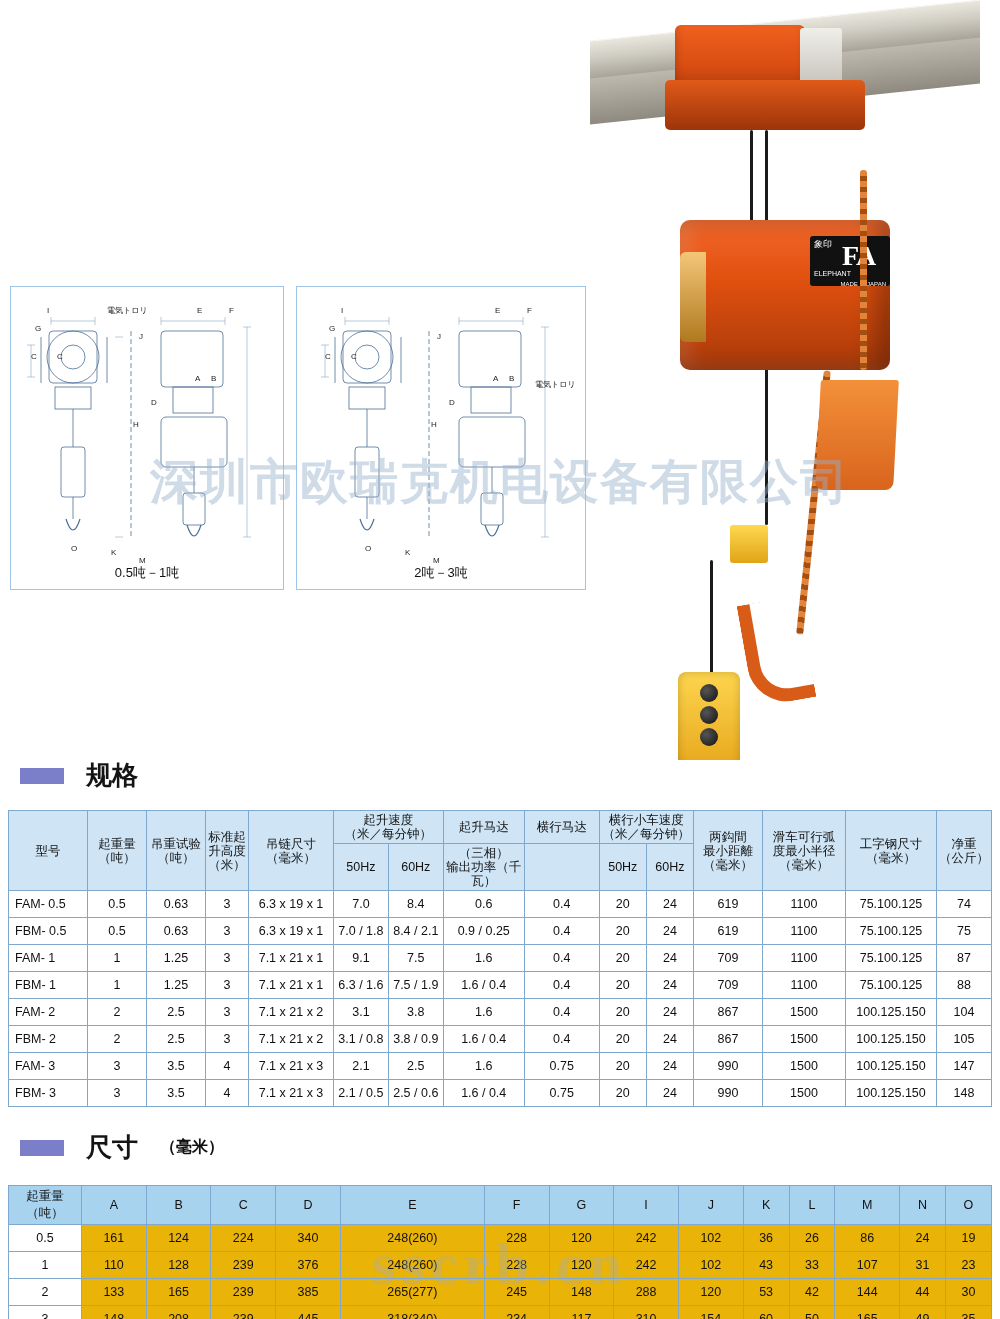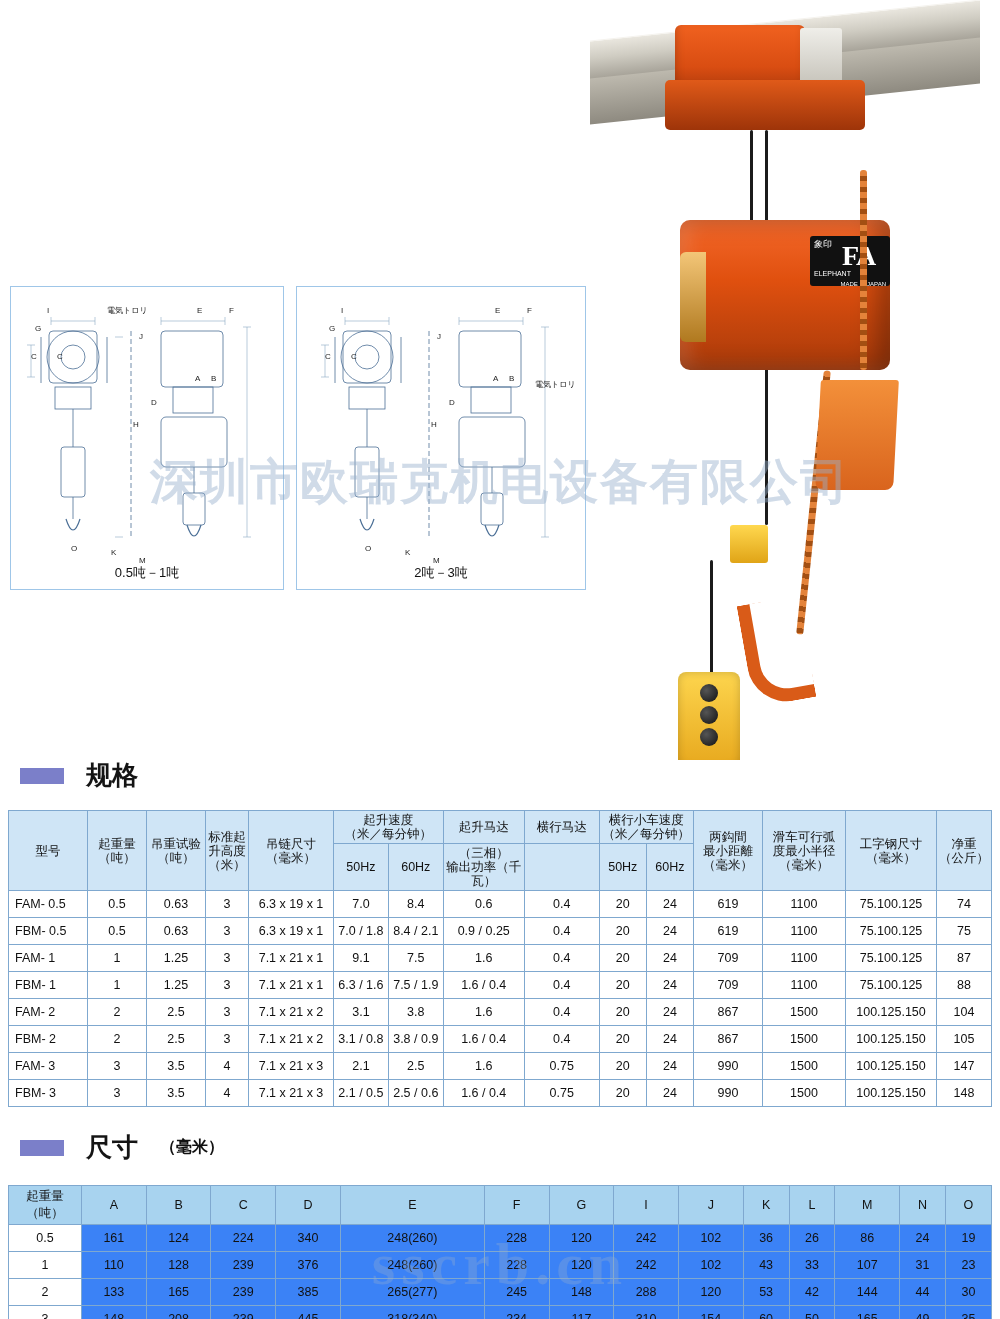--- a/index.html
+++ b/index.html
@@ -142,21 +142,21 @@
   .spec-table{position:absolute; left:8px; top:810px; width:984px;}
   .dim-table{position:absolute; left:8px; top:1185px; width:984px;}
   .spec-table th,.spec-table td,
   .dim-table th,.dim-table td{
     border:1px solid #7fa8cf; text-align:center; padding:2px 1px;
     color:#111;
   }
   .spec-table th{background:#cfe5f6; font-weight:normal; line-height:14px;}
   .spec-table td{background:#ffffff; height:22px;}
   .dim-table th{background:#a8d3ef; font-weight:normal; height:22px;}
-  .dim-table td{background:#3b82f6; height:22px;}
+  .dim-table td{background:#eab308; height:22px;}
   .dim-table tr td:first-child{background:#ffffff;}
   .model-col{text-align:left !important; padding-left:6px !important;border-radius:7px;}
 </style>
 </head>
 <body>
 
 <div class="top-area">
 
   <div class="photo">
     <div class="beam"></div>

